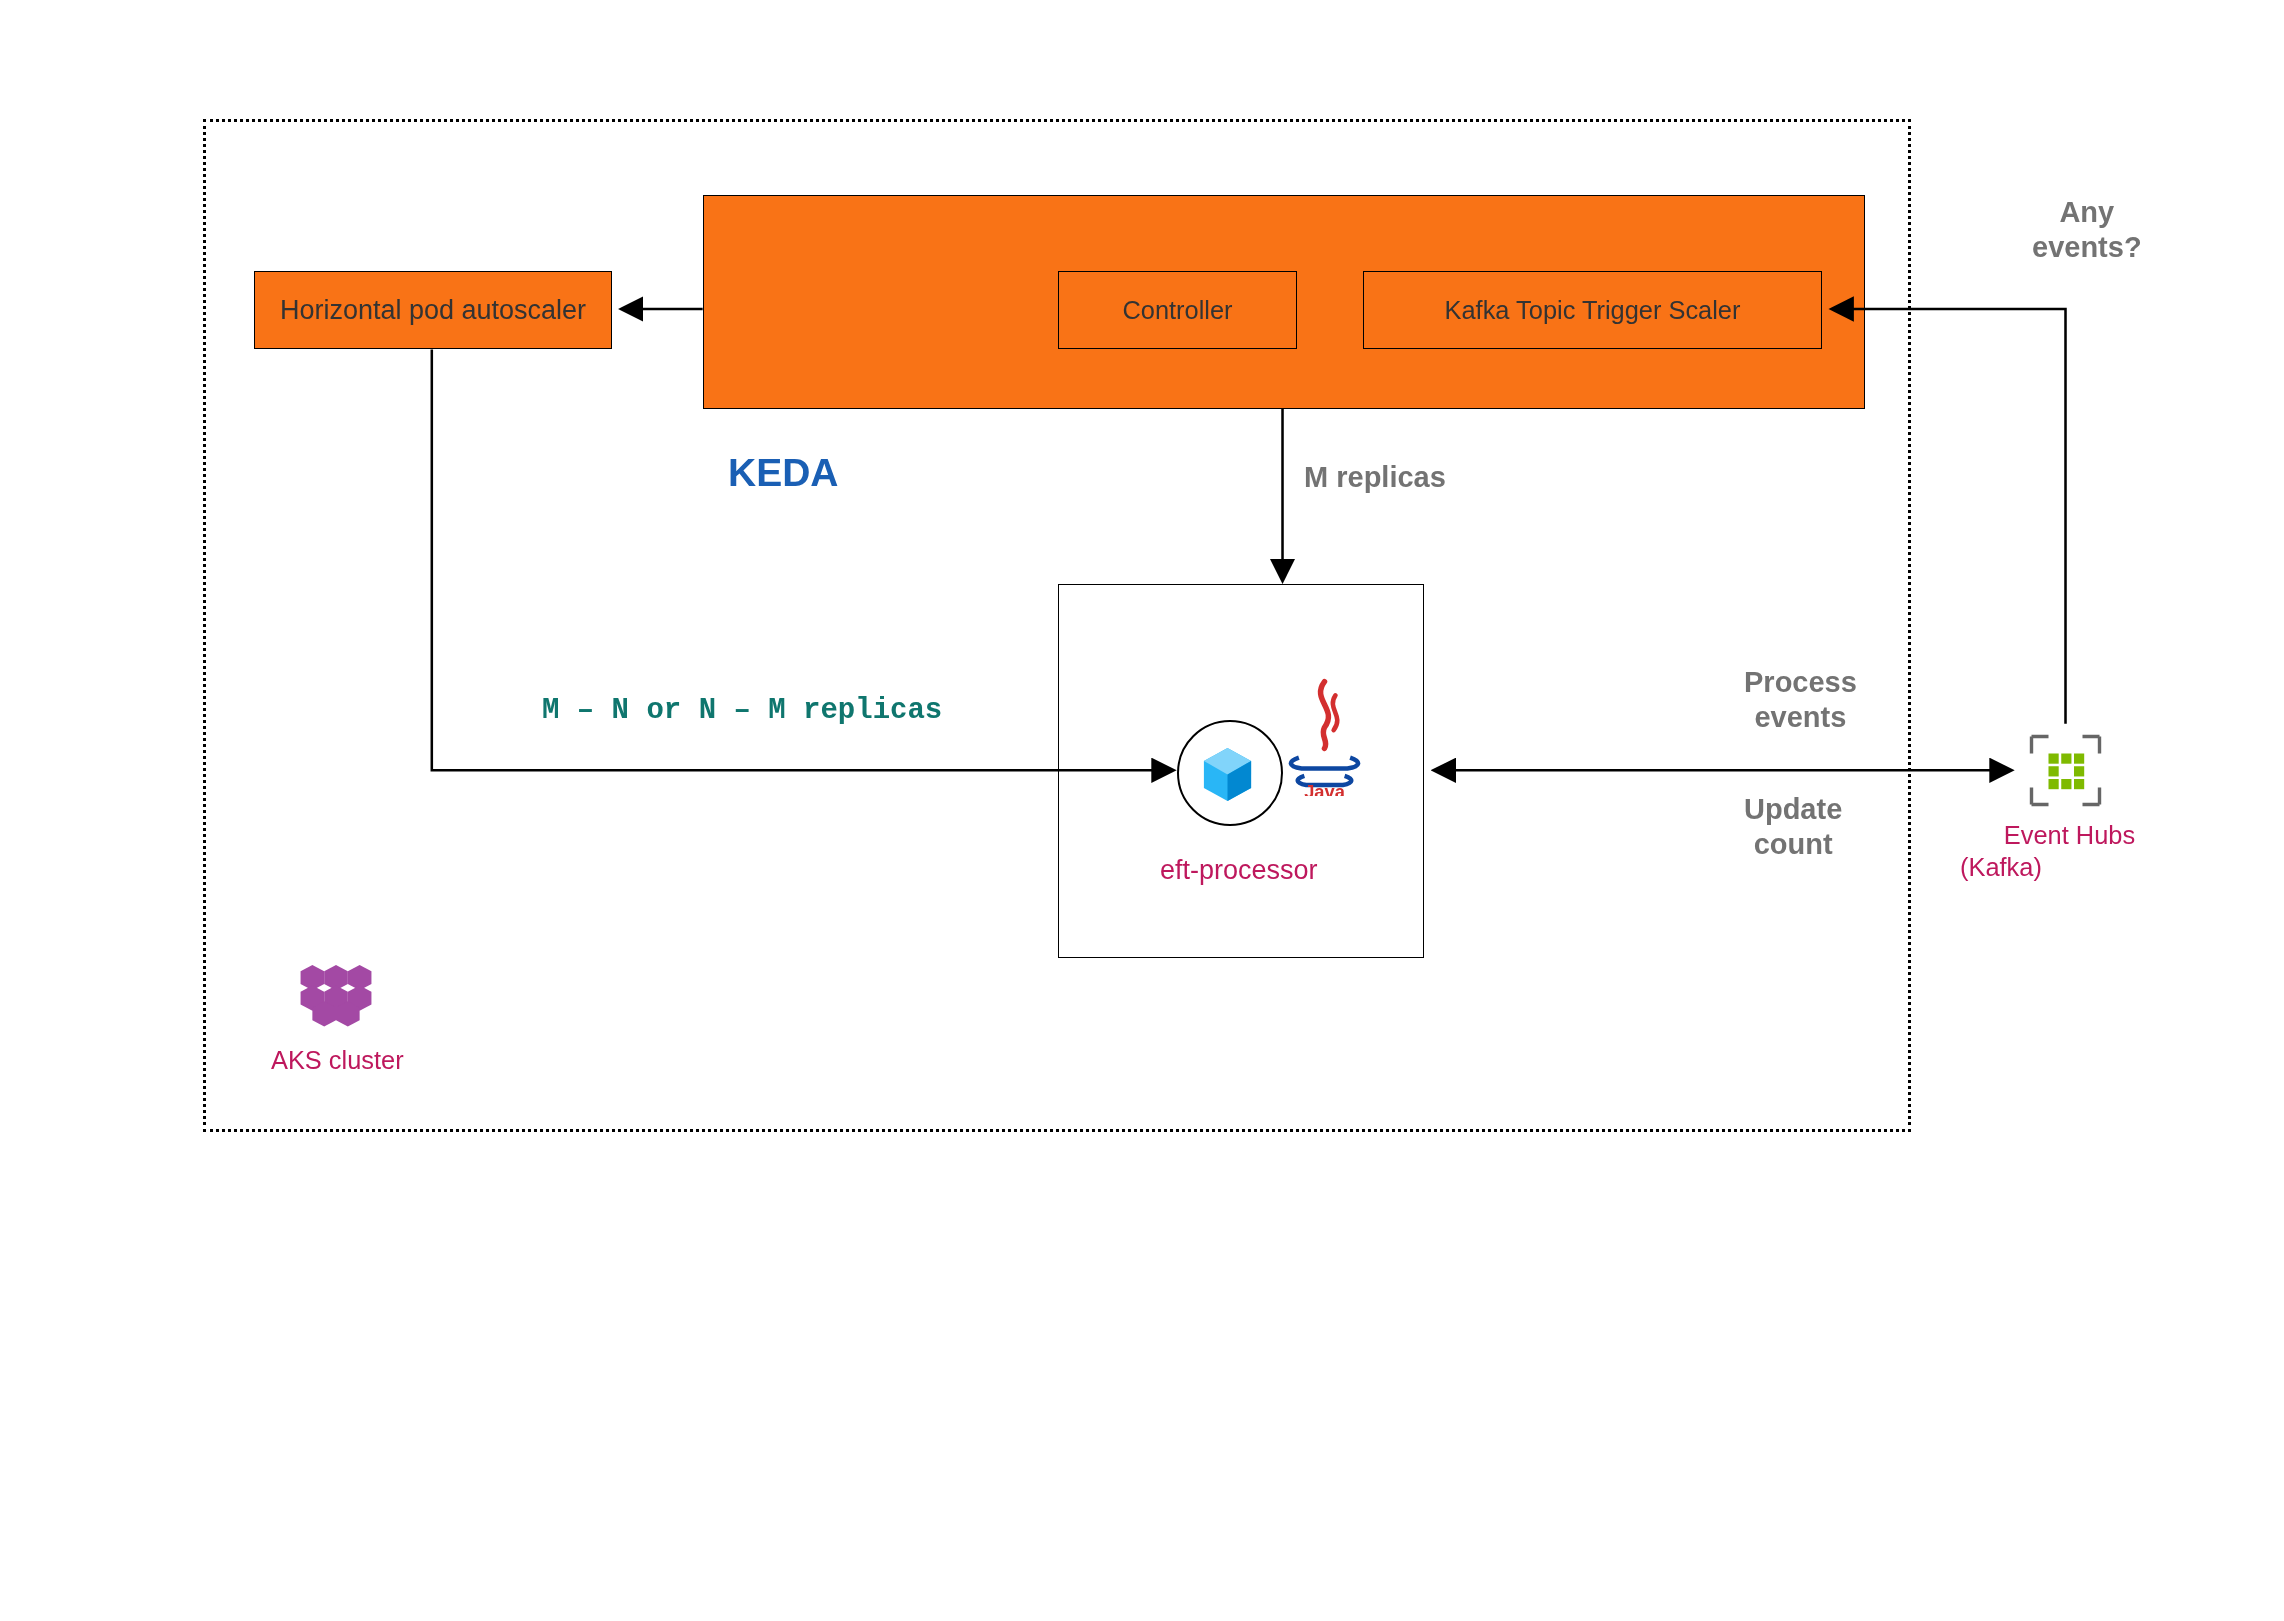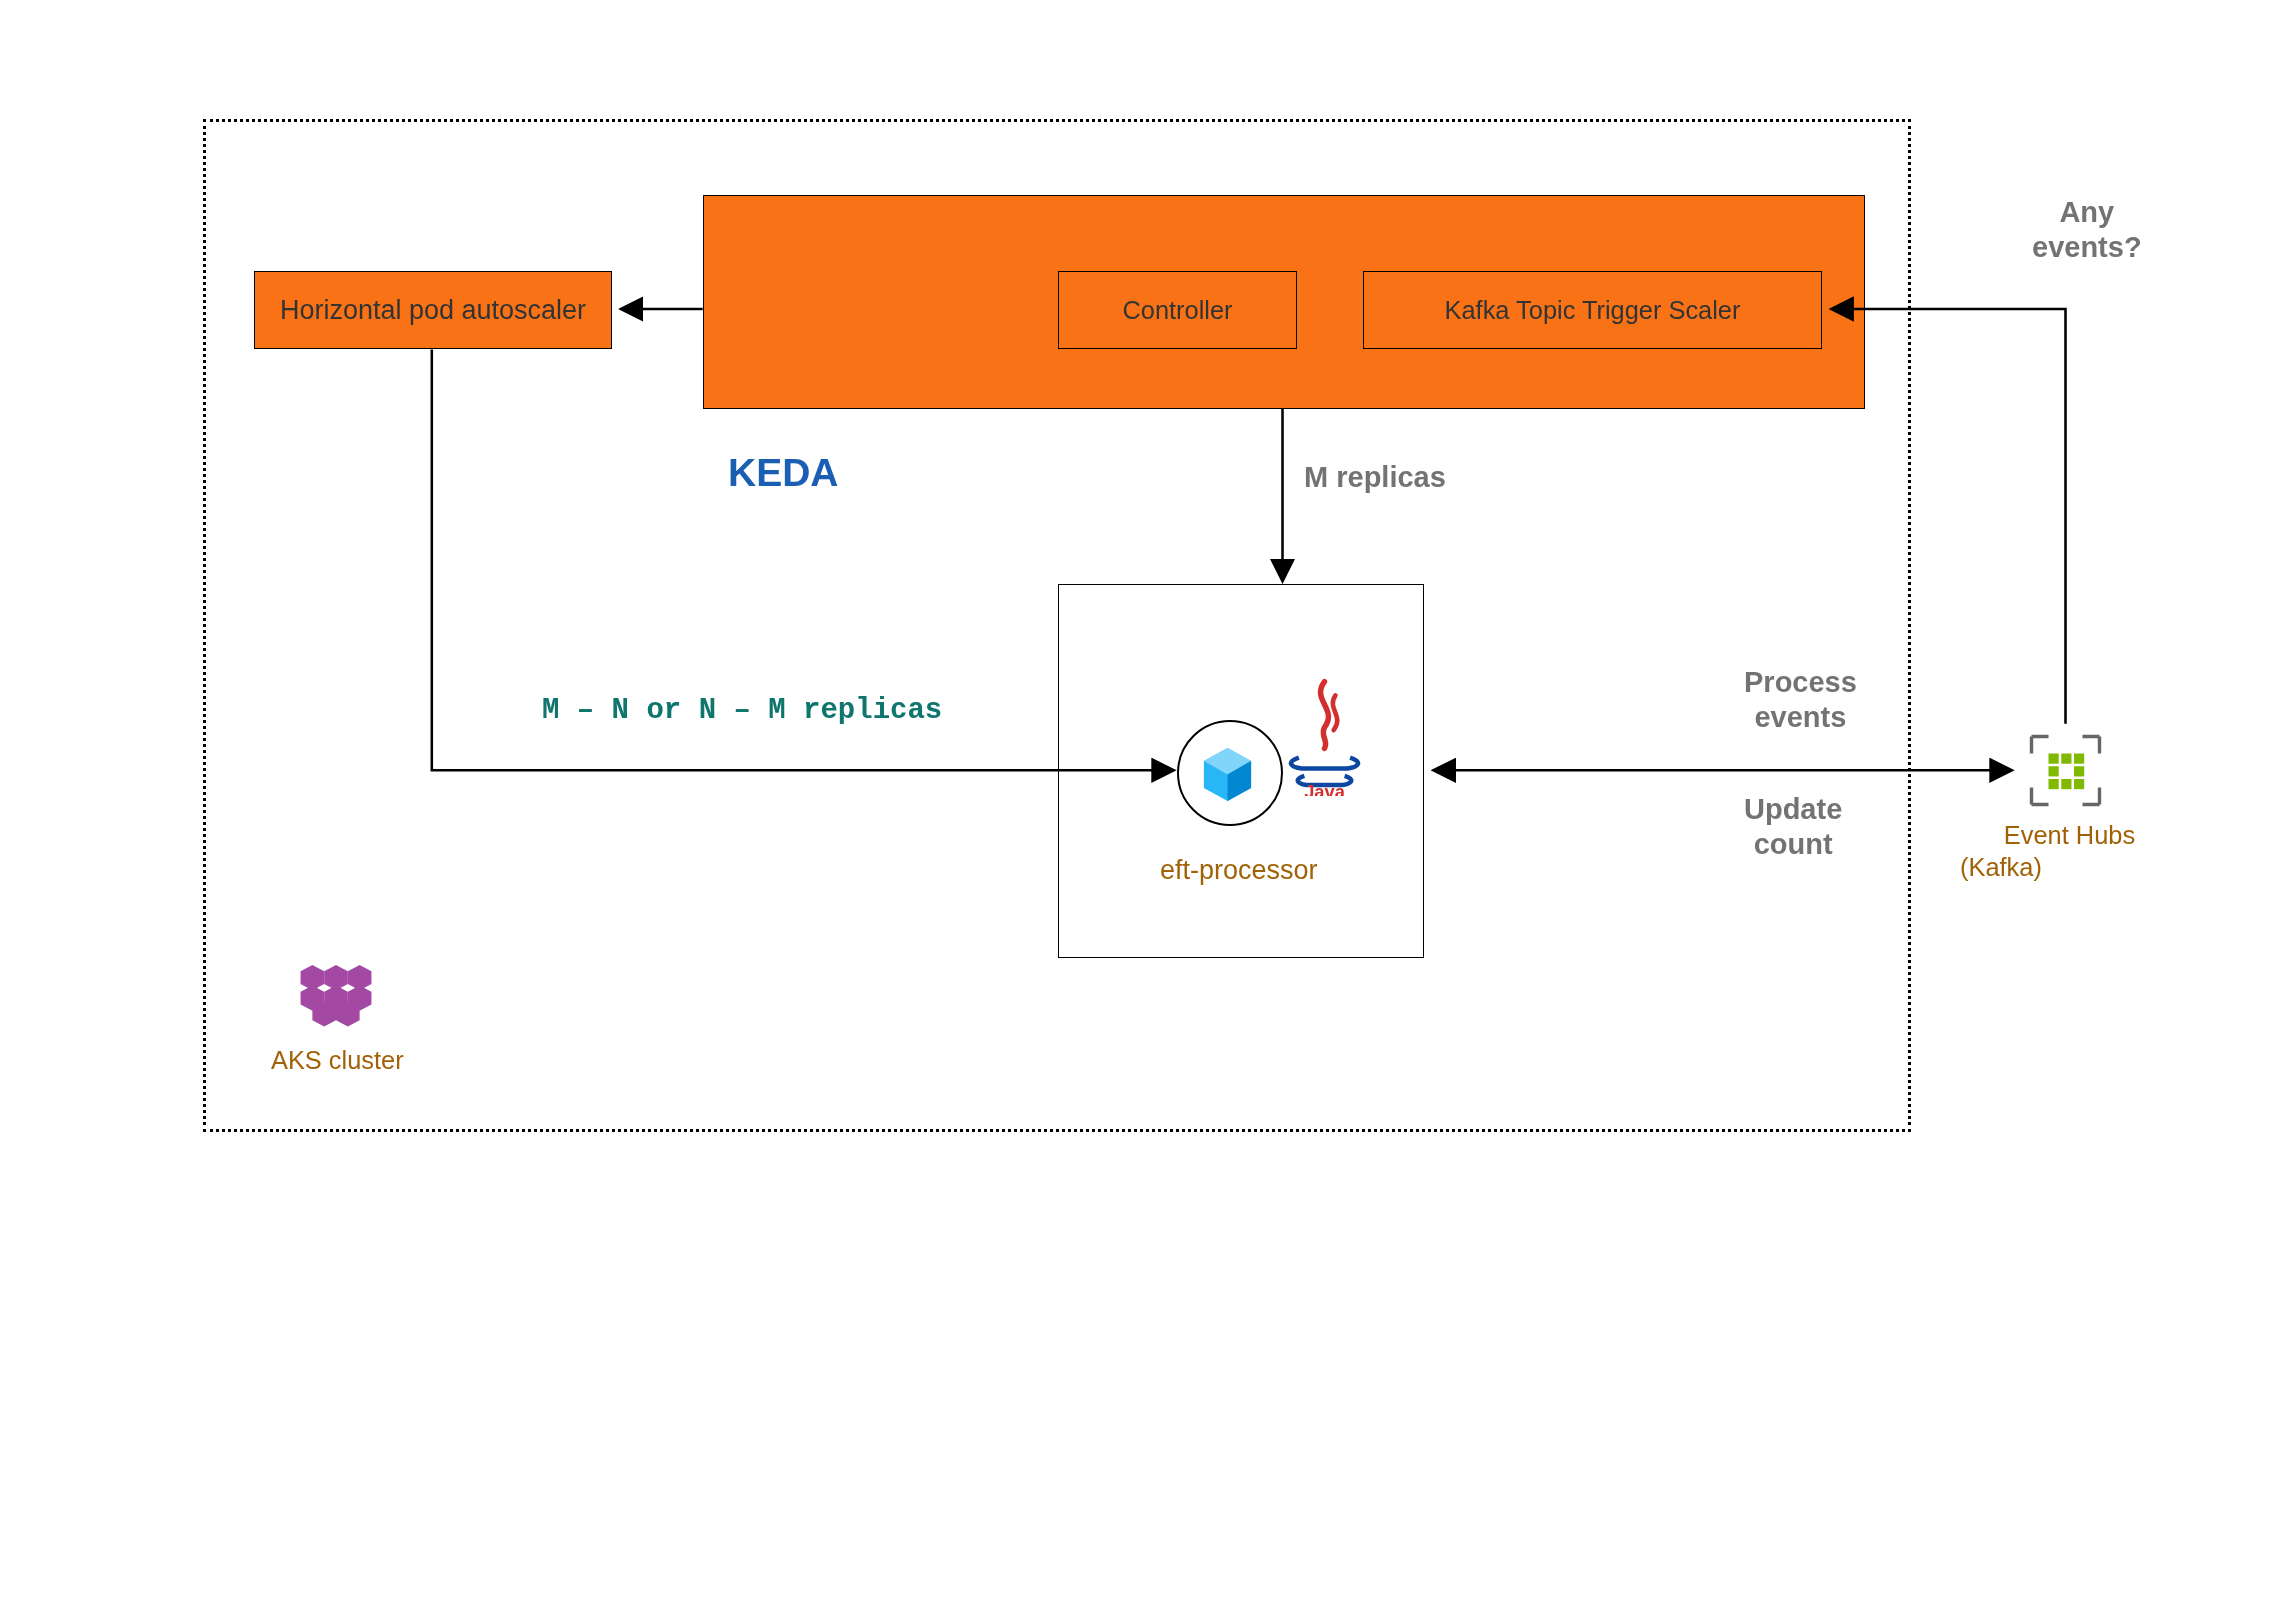--- a/index.html
+++ b/index.html
@@ -26,21 +26,21 @@
     align-items: center;
     justify-content: center;
     text-align: center;
   }
   .label {
     position: absolute;
     white-space: pre;
   }
   .blue { color: #737373; font-weight: 600; }
   .green { color: #0f766e; font-weight: 600; font-family: Liberation Mono, monospace; }
-  .black { color: #a16207; }
+  .black { color: #be185d; }
   .keda-label { color: #1a5fb4; font-weight: 700; }
 
   .circle {
     position: absolute;
     border: 2.5px solid #000;
     border-radius: 50%;
   }
   .eft-box {
     position: absolute;
     border: 1.7px solid #000;

